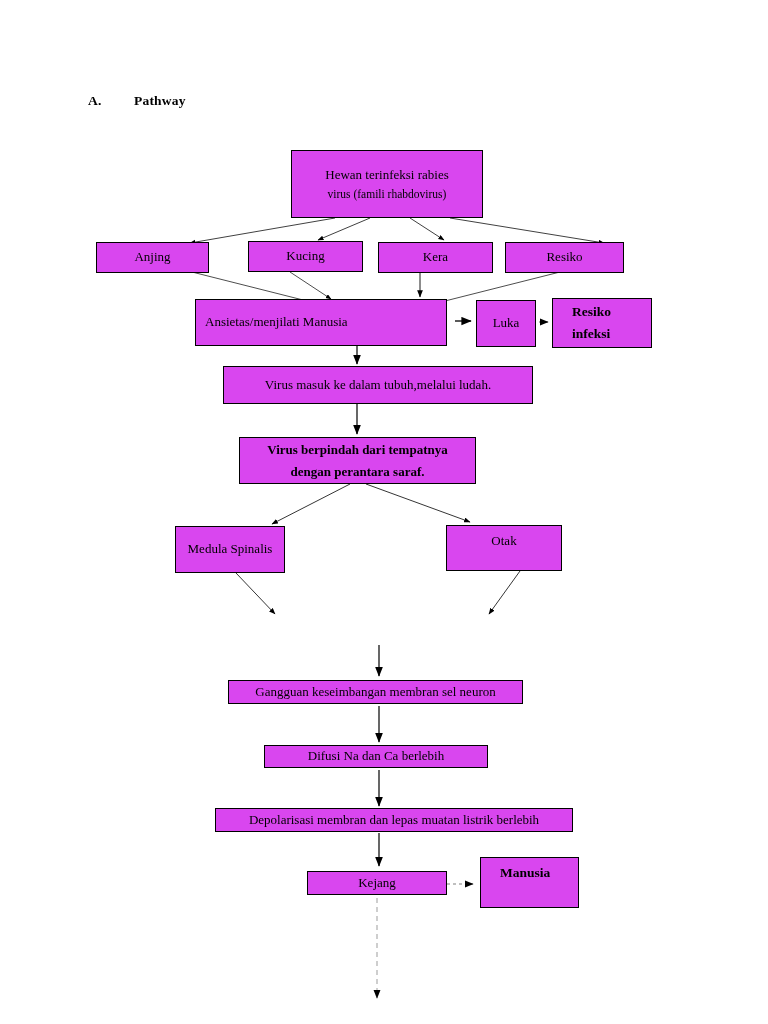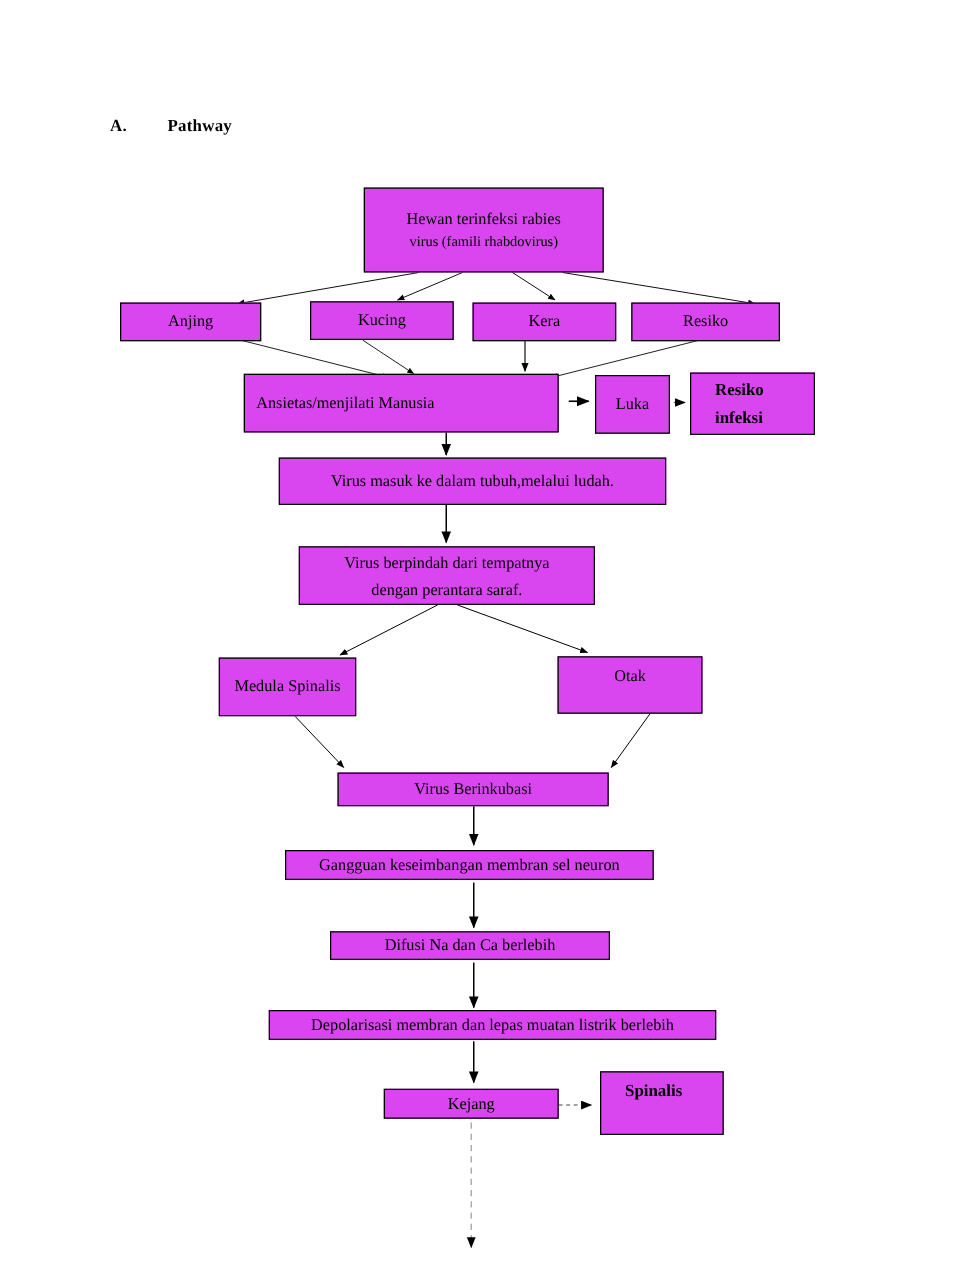--- a/index.html
+++ b/index.html
@@ -165,52 +165,49 @@
     <span>
       <span class="txt" style="text-align:left;">Resiko</span>
       <span class="txt l2" style="text-align:left;">infeksi</span>
     </span>
   </div>
 
   <div class="node" style="left:223px; top:366px; width:310px; height:38px;">
     <span class="txt">Virus masuk ke dalam tubuh,melalui ludah.</span>
   </div>
 
-  <div class="node two-line" style="left:239px; top:437px; width:237px; height:47px;">
+  <div class="node two-line" style="left:239px; top:437px; width:237px; height:47px;font-weight:bold;">
     <span>
       <span class="txt">Virus berpindah dari tempatnya</span>
       <span class="txt l2">dengan perantara saraf.</span>
     </span>
   </div>
 
   <div class="node" style="left:175px; top:526px; width:110px; height:47px;">
     <span class="txt">Medula Spinalis</span>
   </div>
 
   <div class="node" style="left:446px; top:525px; width:116px; height:46px; align-items:flex-start; padding-top:5px;">
     <span class="txt">Otak</span>
   </div>
 
-  <div class="node" style="left:270px; top:618px; width:217px; height:27px;">
-    <span class="txt">Virus Berinkubasi</span>
-  </div>
 
   <div class="node" style="left:228px; top:680px; width:295px; height:24px;align-items:flex-end;">
     <span class="txt">Gangguan keseimbangan membran sel neuron</span>
   </div>
 
   <div class="node" style="left:264px; top:745px; width:224px; height:23px;">
     <span class="txt">Difusi Na dan Ca berlebih</span>
   </div>
 
   <div class="node" style="left:215px; top:808px; width:358px; height:24px;">
     <span class="txt">Depolarisasi membran dan lepas muatan listrik berlebih</span>
   </div>
 
   <div class="node" style="left:307px; top:871px; width:140px; height:24px;">
     <span class="txt">Kejang</span>
   </div>
 
   <div class="node heavy bold-text" style="left:480px; top:857px; width:99px; height:51px; align-items:flex-start; padding-top:5px;">
-    <span class="txt" style="text-align:left;">Spinalis</span>
+    <span class="txt" style="text-align:left;">Manusia</span>
   </div>
 
 </div>
 
 </body></html>

